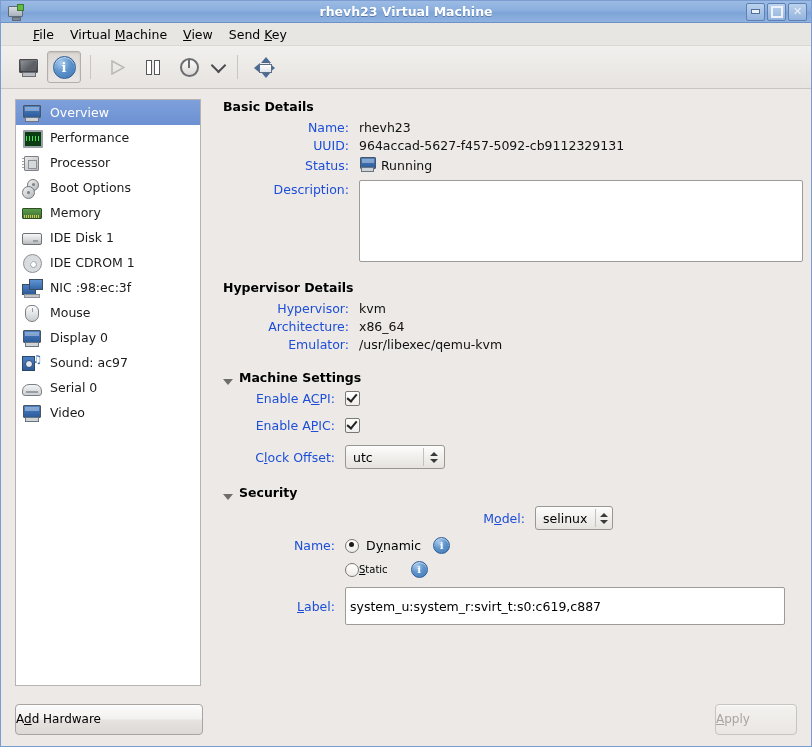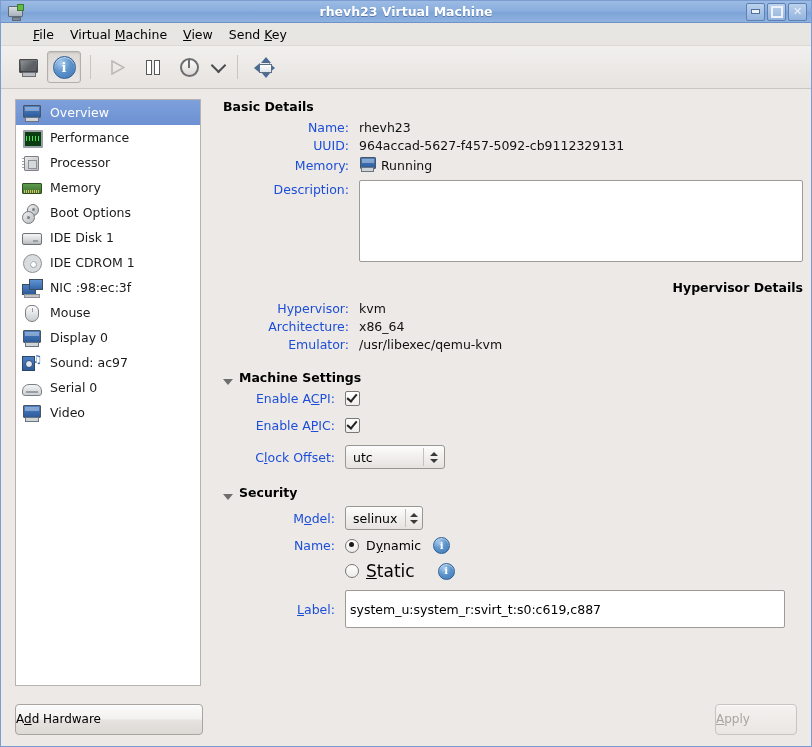--- a/index.html
+++ b/index.html
@@ -572,31 +572,31 @@
       <div class="hw-item">
         <span class="hw-ico">
             <span class="i-cpu-pins"></span>
             <span class="i-cpu"></span>
           </span>
         <span>Processor</span>
       </div>
 
       <div class="hw-item">
         <span class="hw-ico">
-            <span class="i-mem"></span>
-          </span>
-        <span>Memory</span>
-      </div>
-
-      <div class="hw-item">
-        <span class="hw-ico">
             <span class="i-gear g1"></span>
             <span class="i-gear g2"></span>
           </span>
         <span>Boot Options</span>
+      </div>
+
+      <div class="hw-item">
+        <span class="hw-ico">
+            <span class="i-mem"></span>
+          </span>
+        <span>Memory</span>
       </div>
 
       <div class="hw-item">
         <span class="hw-ico">
             <span class="i-disk"></span>
           </span>
         <span>IDE Disk 1</span>
       </div>
 
       <div class="hw-item">
@@ -665,36 +665,36 @@
       <div class="basic-block">
         <div class="frow">
           <div class="flabel">Name:</div>
           <div class="fvalue">rhevh23</div>
         </div>
         <div class="frow">
           <div class="flabel">UUID:</div>
           <div class="fvalue">964accad-5627-f457-5092-cb9112329131</div>
         </div>
         <div class="frow" style="margin-bottom:6px;">
-          <div class="flabel">Memory:</div>
+          <div class="flabel">Status:</div>
           <span class="hw-ico" style="width:17px;margin-right:5px;">
             <span class="i-screen" style="width:14px;height:10px;">
                 <span class="gl"></span>
               </span>
             <span class="i-stand" style="left:2px;top:11px;width:11px;"></span>
           </span>
           <div class="fvalue">Running</div>
         </div>
         <div class="frow" style="align-items:flex-start;">
           <div class="flabel" style="padding-top:2px;">Description:</div>
           <div class="textarea-box"></div>
         </div>
       </div>
 
-      <div class="sect-title" style="margin-top:18px;text-align:right;">Hypervisor Details</div>
+      <div class="sect-title" style="margin-top:18px;">Hypervisor Details</div>
       <div class="hyp-block">
         <div class="frow">
           <div class="flabel">Hypervisor:</div>
           <div class="fvalue">kvm</div>
         </div>
         <div class="frow">
           <div class="flabel">Architecture:</div>
           <div class="fvalue">x86_64</div>
         </div>
         <div class="frow">
@@ -727,41 +727,41 @@
               </span>
           </div>
         </div>
       </div>
 
       <div class="expander-row" style="margin-top:16px;">
         <span class="tri"></span>
         <span class="sect-title" style="margin:0;">Security</span>
       </div>
       <div class="sec-block">
-        <div class="frow" style="margin-bottom:7px;">
+        <div class="frow" style="margin-bottom:7px;justify-content:center;">
           <div class="flabel"><span>M</span><u>o</u><span>del:</span></div>
           <div class="combo" style="width:78px;">
             <span class="ctext" style="flex:1;padding-right:2px;">selinux</span>
             <span class="cdiv"></span>
             <span class="carrows" style="width:16px;">
                 <span class="cup"></span>
                 <span class="cdn"></span>
               </span>
           </div>
         </div>
         <div class="frow" style="margin-bottom:7px;">
           <div class="flabel">Name:</div>
           <div class="radio sel"></div>
           <span style="margin-left:7px;font-size:12.5px;"><u style="text-decoration:none;">D</u><u>y</u><span>namic</span></span>
           <span class="ico-info small" style="margin-left:12px;">i</span>
         </div>
         <div class="frow" style="margin-bottom:9px;">
           <div class="flabel"></div>
           <div class="radio"></div>
-          <span style="margin-left:7px;font-size:17px;text-align:right;"><u>S</u><span>tatic</span></span>
+          <span style="font-size:10px;text-align:right;"><u>S</u><span>tatic</span></span>
           <span class="ico-info small" style="margin-left:23px;">i</span>
         </div>
         <div class="frow">
           <div class="flabel"><u>L</u><span>abel:</span></div>
           <div class="input-text" style="width:440px;">system_u:system_r:svirt_t:s0:c619,c887</div>
         </div>
       </div>
 
     </div>
   </div>

